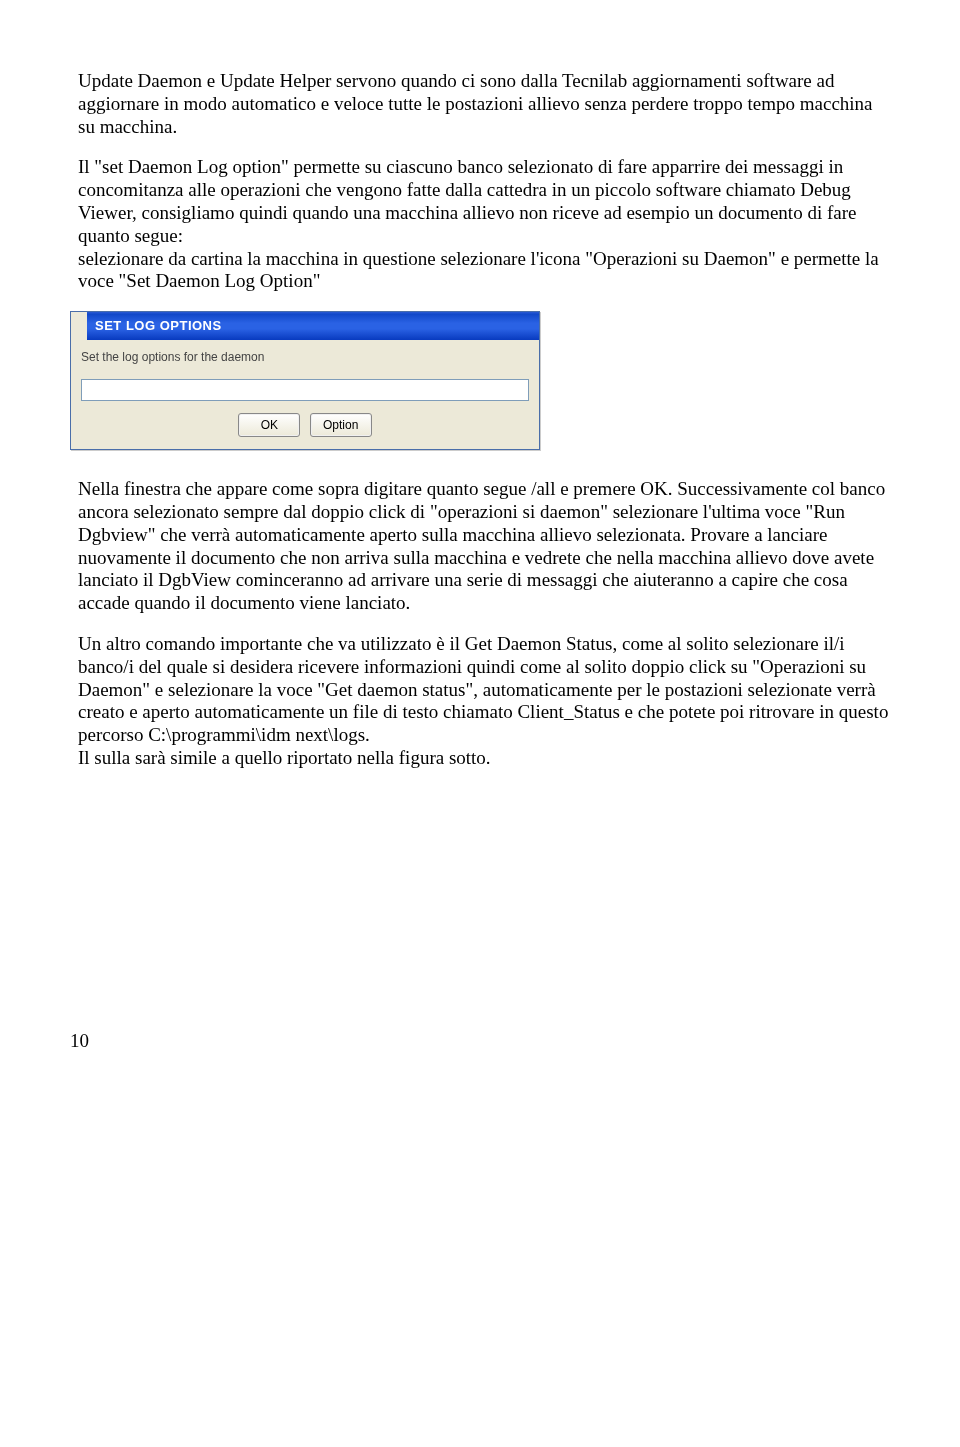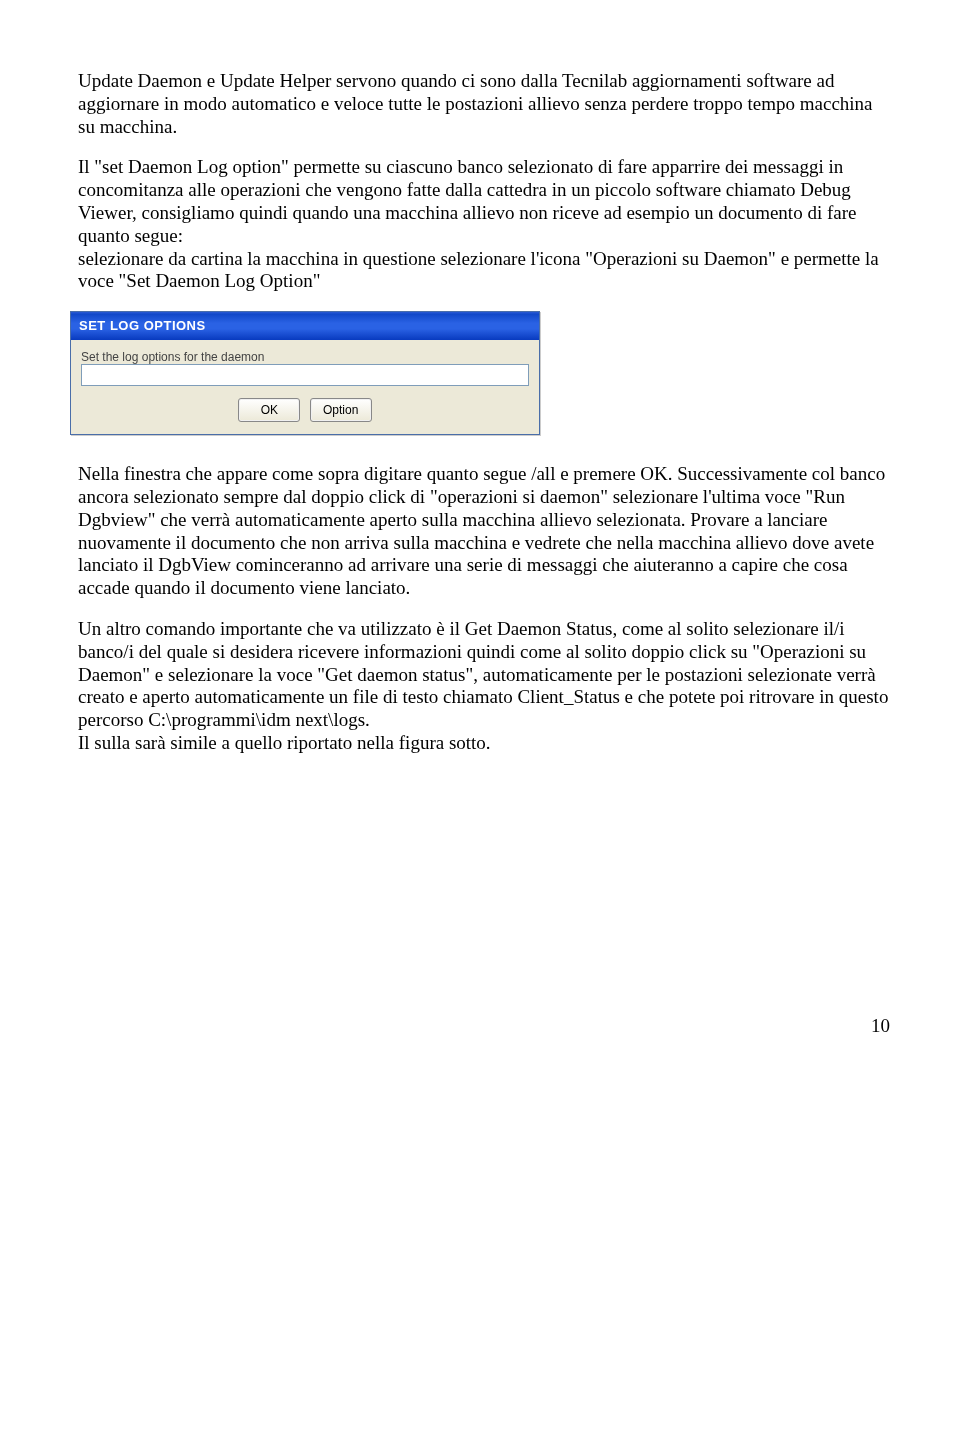--- a/index.html
+++ b/index.html
@@ -27,27 +27,28 @@
     font-size: 12px;
     box-shadow: 1px 1px 0 rgba(0,0,0,0.2);
   }
   .titlebar {
     background: linear-gradient(to bottom, #2a5ad4 0%, #1148c9 8%, #2a62e4 40%, #2a62e4 60%, #083abf 100%);
     color: #fff;
     font-weight: bold;
     font-size: 13px;
     padding: 6px 8px 6px 8px;
     letter-spacing: 0.5px;
+    margin-left: 16px;
   }
   .dialog-body {
     padding: 10px 10px 12px 10px;
   }
   .dialog-desc {
     color: #444;
-    margin-bottom: 0;
+    margin-bottom: 15px;
   }
   .dialog-input {
     width: 100%;
     box-sizing: border-box;
     height: 22px;
     border: 1px solid #7f9db9;
     padding: 2px 4px;
     font-family: Tahoma, Arial, sans-serif;
     font-size: 12px;
     background: #fff;
@@ -64,21 +65,21 @@
     border-radius: 3px;
     background: linear-gradient(to bottom, #ffffff, #ece9d8);
     font-family: Tahoma, Arial, sans-serif;
     font-size: 12px;
     margin: 0 3px;
     cursor: pointer;
     box-shadow: 0 0 0 1px #f0f0f0 inset;
   }
   .page-number {
     position: relative;
-    text-align: right;
+    text-align: left;
     margin-top: 260px;
     font-size: 19px;
   }
 </style>
 </head>
 <body>
 
 <p>Update Daemon e Update Helper servono quando ci sono dalla Tecnilab aggiornamenti software ad aggiornare in modo automatico e veloce tutte le postazioni allievo senza perdere troppo tempo macchina su macchina.</p>
 
 <p style="margin-bottom:0">Il "set Daemon Log option" permette su ciascuno banco selezionato di fare apparrire dei messaggi in concomitanza alle operazioni che vengono fatte dalla cattedra in un piccolo software chiamato Debug Viewer, consigliamo quindi quando una macchina allievo non riceve ad esempio un documento di fare quanto segue:</p>

